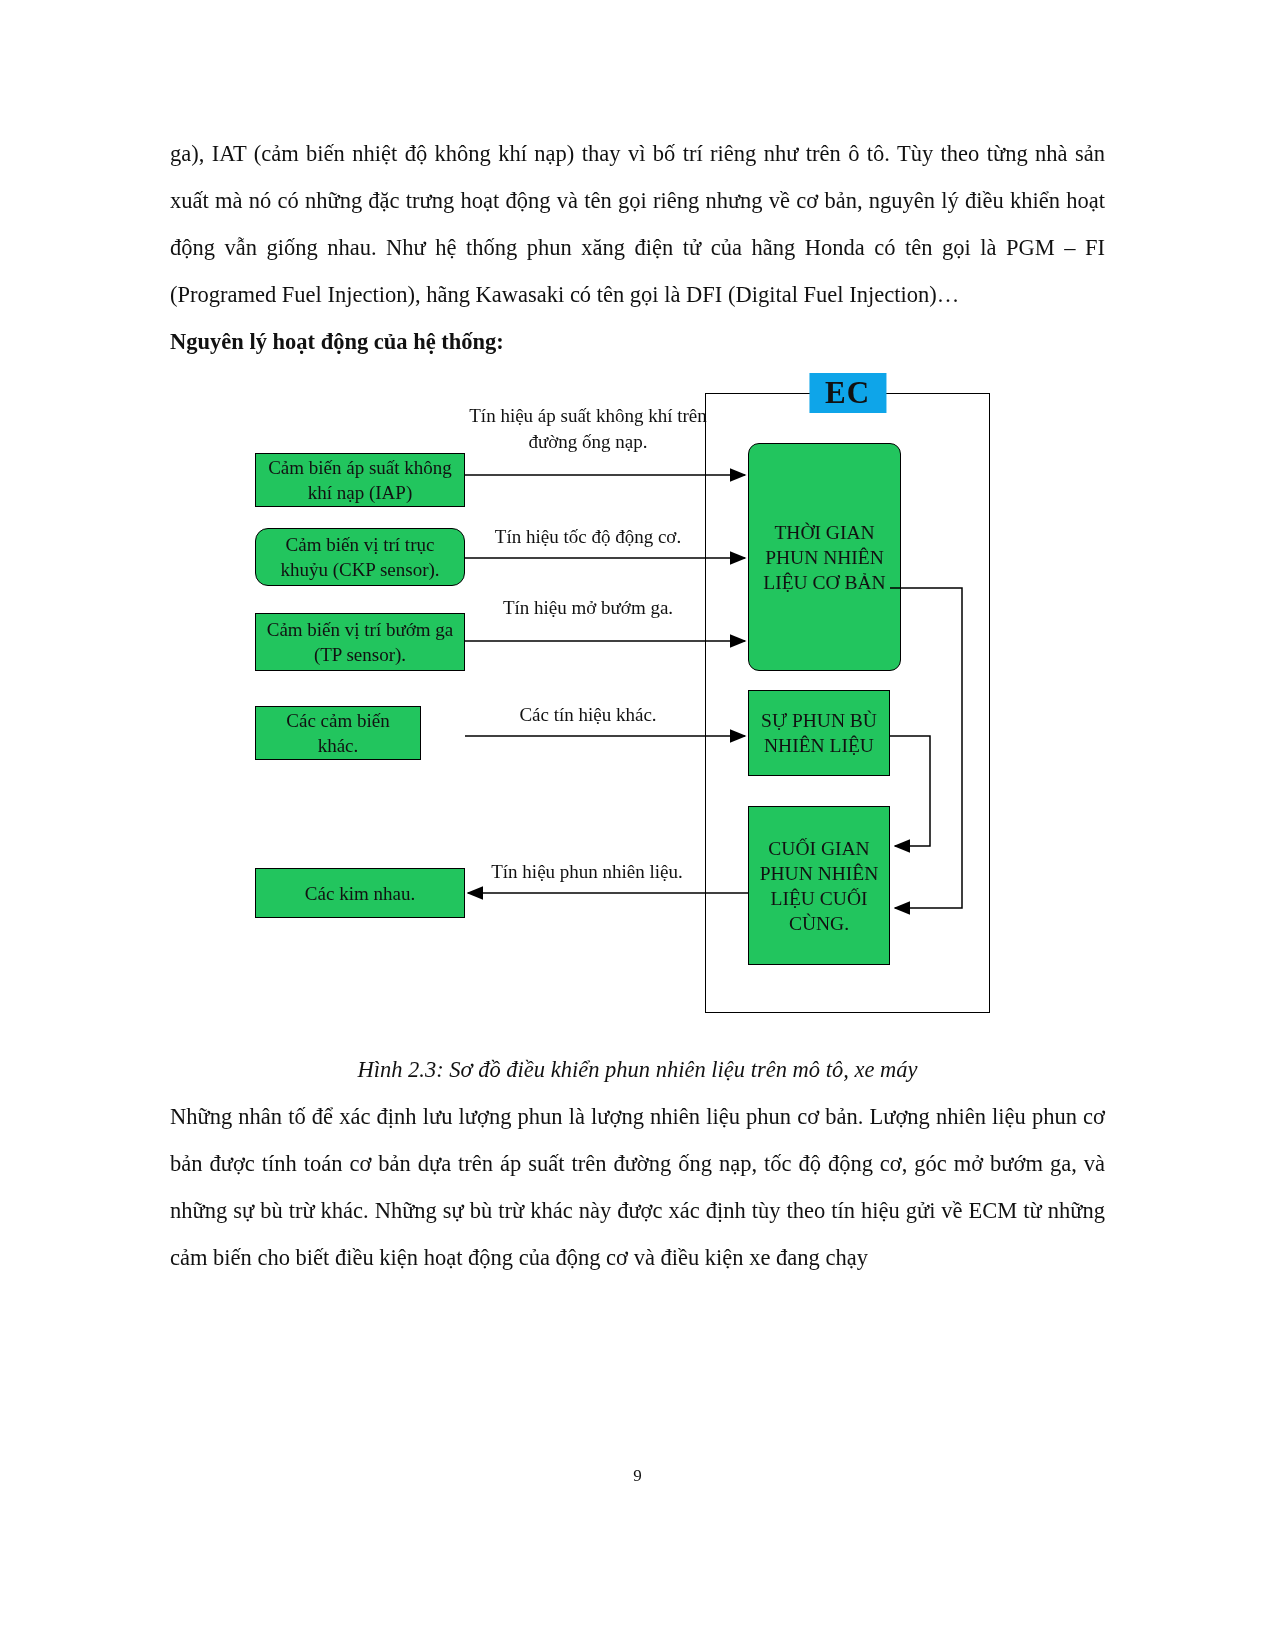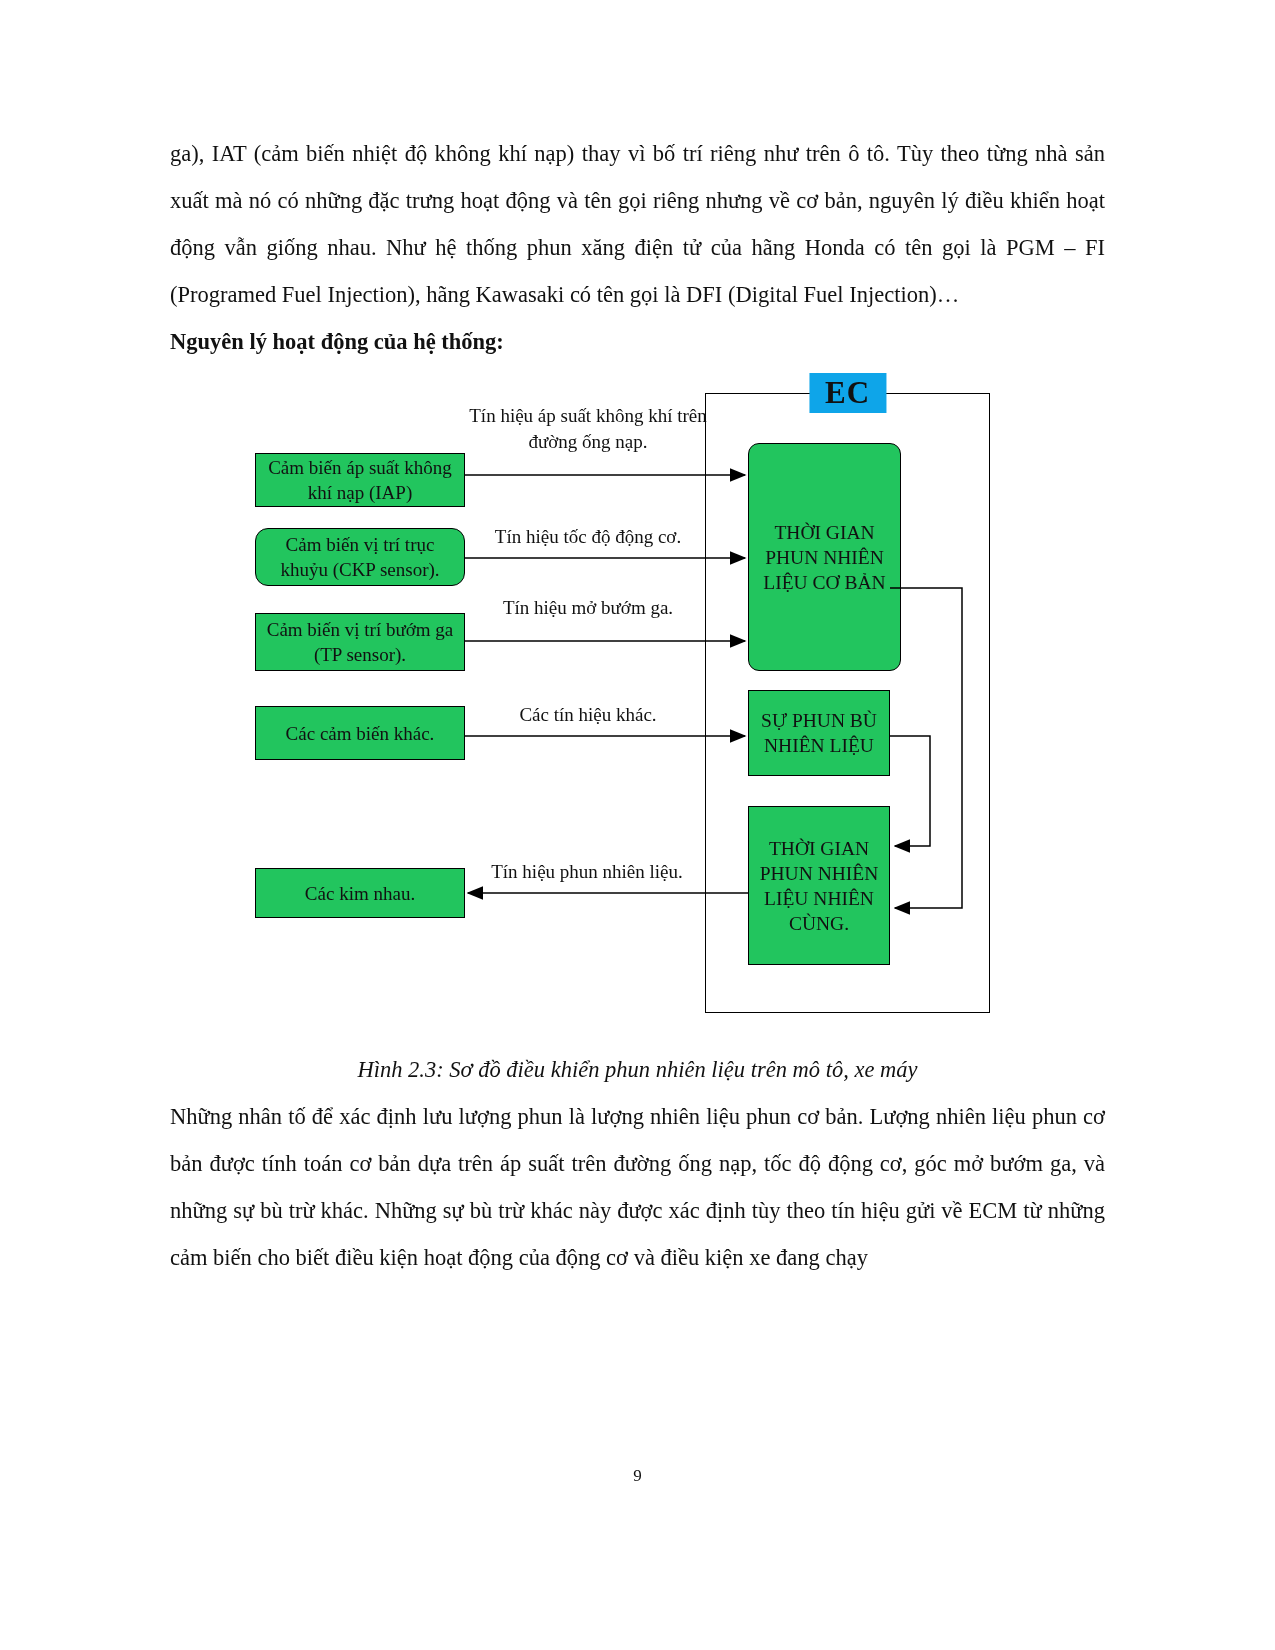--- a/index.html
+++ b/index.html
@@ -59,32 +59,32 @@
 
   <div class="diagram">
 
     <div class="ecu-outer">
       <div class="ec-label">EC</div>
     </div>
 
     <div class="dbox" style="left:255px; top:78px;  width:210px; height:54px;">Cảm biến áp suất không khí nạp (IAP)</div>
     <div class="dbox" style="left:255px; top:153px; width:210px; height:58px;border-radius:13px;">Cảm biến vị trí trục khuỷu (CKP sensor).</div>
     <div class="dbox" style="left:255px; top:238px; width:210px; height:58px;">Cảm biến vị trí bướm ga (TP sensor).</div>
-    <div class="dbox" style="left:255px; top:331px; width:210px; height:54px;">Các cảm biến khác.</div>
+    <div class="dbox" style="left:255px; top:331px; width:166px; height:54px;">Các cảm biến khác.</div>
     <div class="dbox" style="left:255px; top:493px; width:210px; height:50px;">Các kim nhau.</div>
 
     <div class="siglabel" style="left:468px; top:28px;  width:240px;">Tín hiệu áp suất không khí trên đường ống nạp.</div>
     <div class="siglabel" style="left:468px; top:149px; width:240px;">Tín hiệu tốc độ động cơ.</div>
     <div class="siglabel" style="left:468px; top:220px; width:240px;">Tín hiệu mở bướm ga.</div>
     <div class="siglabel" style="left:468px; top:327px; width:240px;">Các tín hiệu khác.</div>
     <div class="siglabel" style="left:462px; top:484px; width:250px;">Tín hiệu phun nhiên liệu.</div>
 
     <div class="dbox ecu-box" style="left:748px; top:68px;  width:153px; height:228px;border-radius:11px;">THỜI GIAN PHUN NHIÊN LIỆU CƠ BẢN</div>
     <div class="dbox ecu-box" style="left:748px; top:315px; width:142px; height:86px;">SỰ PHUN BÙ NHIÊN LIỆU</div>
-    <div class="dbox ecu-box" style="left:748px; top:431px; width:142px; height:159px;">THỜI GIAN PHUN NHIÊN LIỆU NHIÊN CÙNG.</div>
+    <div class="dbox ecu-box" style="left:748px; top:431px; width:142px; height:159px;">CUỐI GIAN PHUN NHIÊN LIỆU CUỐI CÙNG.</div>
 
     <svg class="arrows" width="1275" height="665" viewBox="0 0 1275 665">
       <defs>
         <marker id="ah" markerWidth="11" markerHeight="9" refX="10" refY="4.5" orient="auto">
           <polygon points="0,0 11,4.5 0,9" fill="#000"></polygon>
         </marker>
       </defs>
       <line x1="465" y1="100" x2="745" y2="100" stroke="#000" stroke-width="1.5" marker-end="url(#ah)"></line>
       <line x1="465" y1="183" x2="745" y2="183" stroke="#000" stroke-width="1.5" marker-end="url(#ah)"></line>
       <line x1="465" y1="266" x2="745" y2="266" stroke="#000" stroke-width="1.5" marker-end="url(#ah)"></line>

